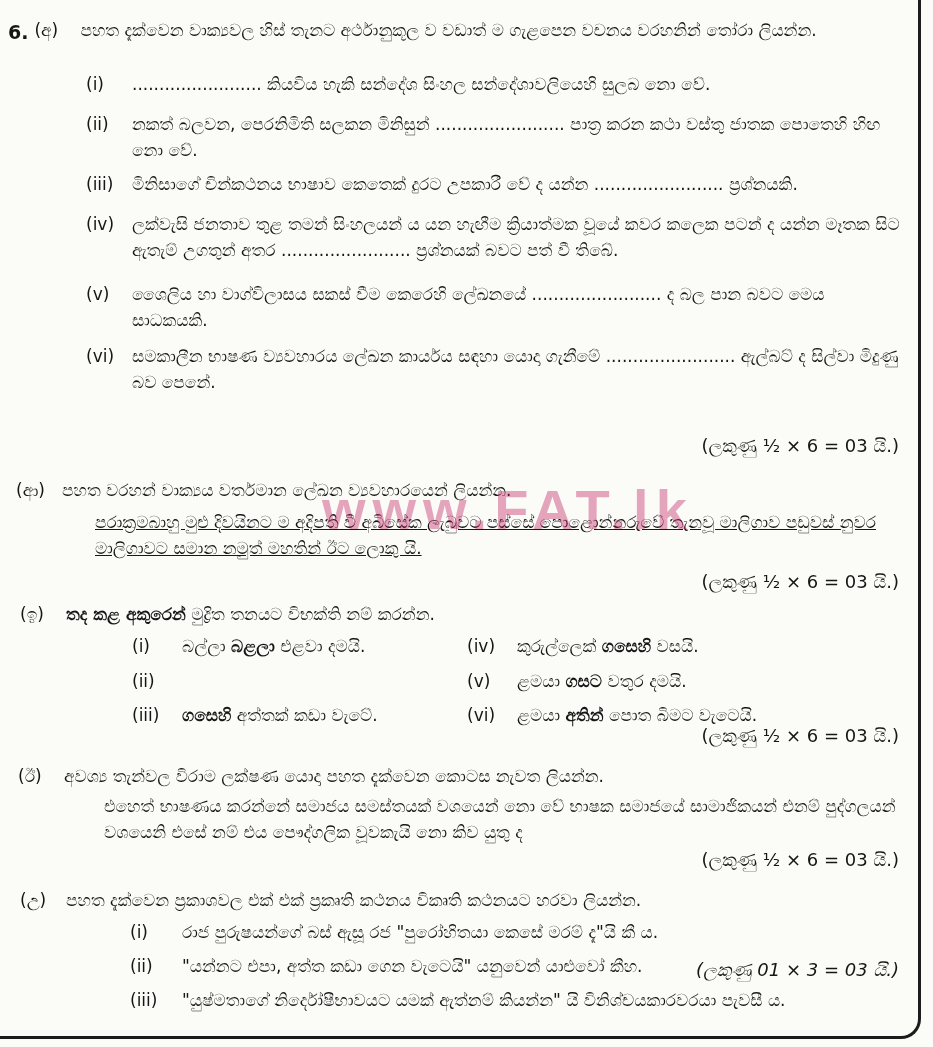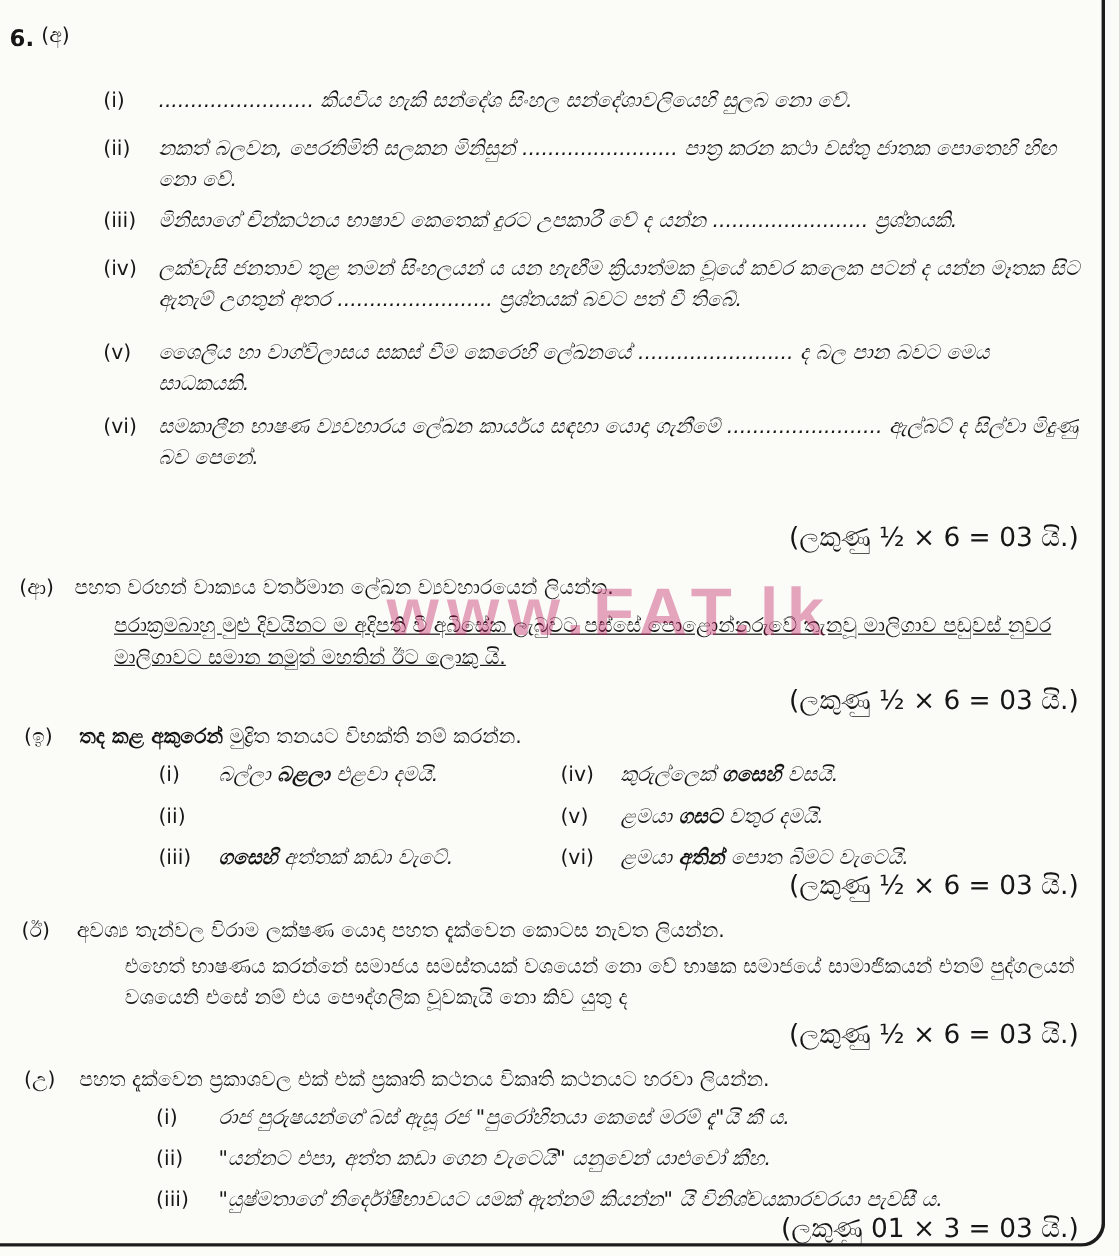--- a/index.html
+++ b/index.html
@@ -20,25 +20,25 @@
     border-bottom:3px solid #1c1c1c;
     border-radius:0 0 20px 0;
     pointer-events:none;
   }
   .abs{position:absolute;}
   .row{display:flex;align-items:flex-start;}
   .qnum{font-weight:bold;font-size:19px;flex:none;margin-right:6px;}
   .plabel{flex:none;width:46px;}
   .ptext{flex:1;}
   .inum{flex:none;width:46px;}
-  .itext{flex:1;padding-right:6px;font-style:italic;}
+  .itext{flex:1;padding-right:6px;}
   .bold{font-weight:bold;}
   .marks{
     position:absolute; right:34px;
-    font-size:22px; white-space:nowrap;
+    font-size:18px; white-space:nowrap;
   }
   .wordbank{white-space:nowrap;}
   .grid-i{
     display:grid;
     grid-template-columns:335px 1fr;
     row-gap:9px;
   }
   .cell{display:flex;align-items:flex-start;}
   .cell .inum{width:50px;}
   .watermark{
@@ -60,20 +60,21 @@
 
 <div class="page">
 
   <div class="frame"></div>
 
   <div class="watermark">www.FAT.lk</div>
 
   <div class="abs row" style="top:18px;left:8px;right:28px;">
     <span class="qnum">6.</span>
     <span class="plabel">(අ)</span>
+    <span class="ptext">පහත දැක්වෙන වාක්‍යවල හිස් තැනට අර්ථානුකූල ව වඩාත් ම ගැළපෙන වචනය වරහනින් තෝරා ලියන්න.</span>
   </div>
 
   <div class="abs row" style="top:72px;left:86px;right:22px;">
     <span class="inum">(i)</span>
     <span class="itext">........................ කියවිය හැකි සන්දේශ සිංහල සන්දේශාවලියෙහි සුලබ නො වේ.</span>
   </div>
   <div class="abs row" style="top:112px;left:86px;right:22px;">
     <span class="inum">(ii)</span>
     <span class="itext">නකත් බලවන, පෙරනිමිති සලකන මිනිසුන් ........................ පාත්‍ර කරන කථා වස්තු ජාතක පොතෙහි හිඟ නො වේ.</span>
   </div>
@@ -156,15 +157,15 @@
   </div>
   <div class="abs row" style="top:954px;left:130px;right:24px;">
     <span class="inum" style="width:52px;">(ii)</span>
     <span class="itext">"යන්නට එපා, අත්ත කඩා ගෙන වැටෙයි" යනුවෙන් යාළුවෝ කීහ.</span>
   </div>
   <div class="abs row" style="top:988px;left:130px;right:24px;">
     <span class="inum" style="width:52px;">(iii)</span>
     <span class="itext">"යුෂ්මතාගේ නිර්දෝෂීභාවයට යමක් ඇත්නම් කියන්න" යි විනිශ්චයකාරවරයා පැවසී ය.</span>
   </div>
 
-  <div class="marks" style="top:1008px;">(ලකුණු 01 × 3 = 03 යි.)</div>
+  <div class="marks" style="top:956px;font-style:italic;">(ලකුණු 01 × 3 = 03 යි.)</div>
 
 </div>
 
 </body></html>

